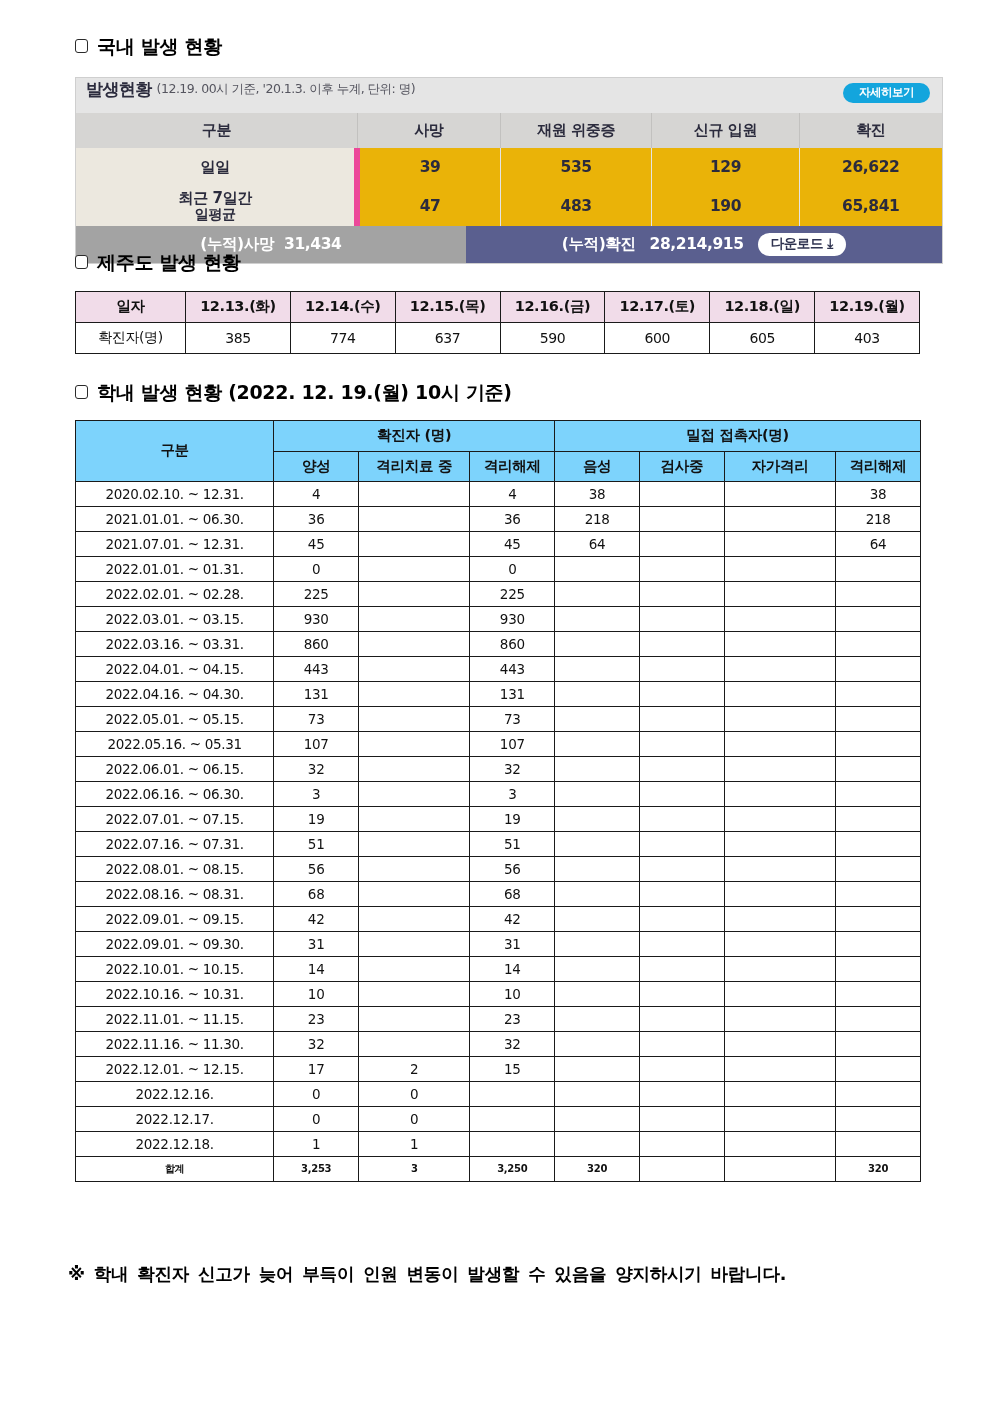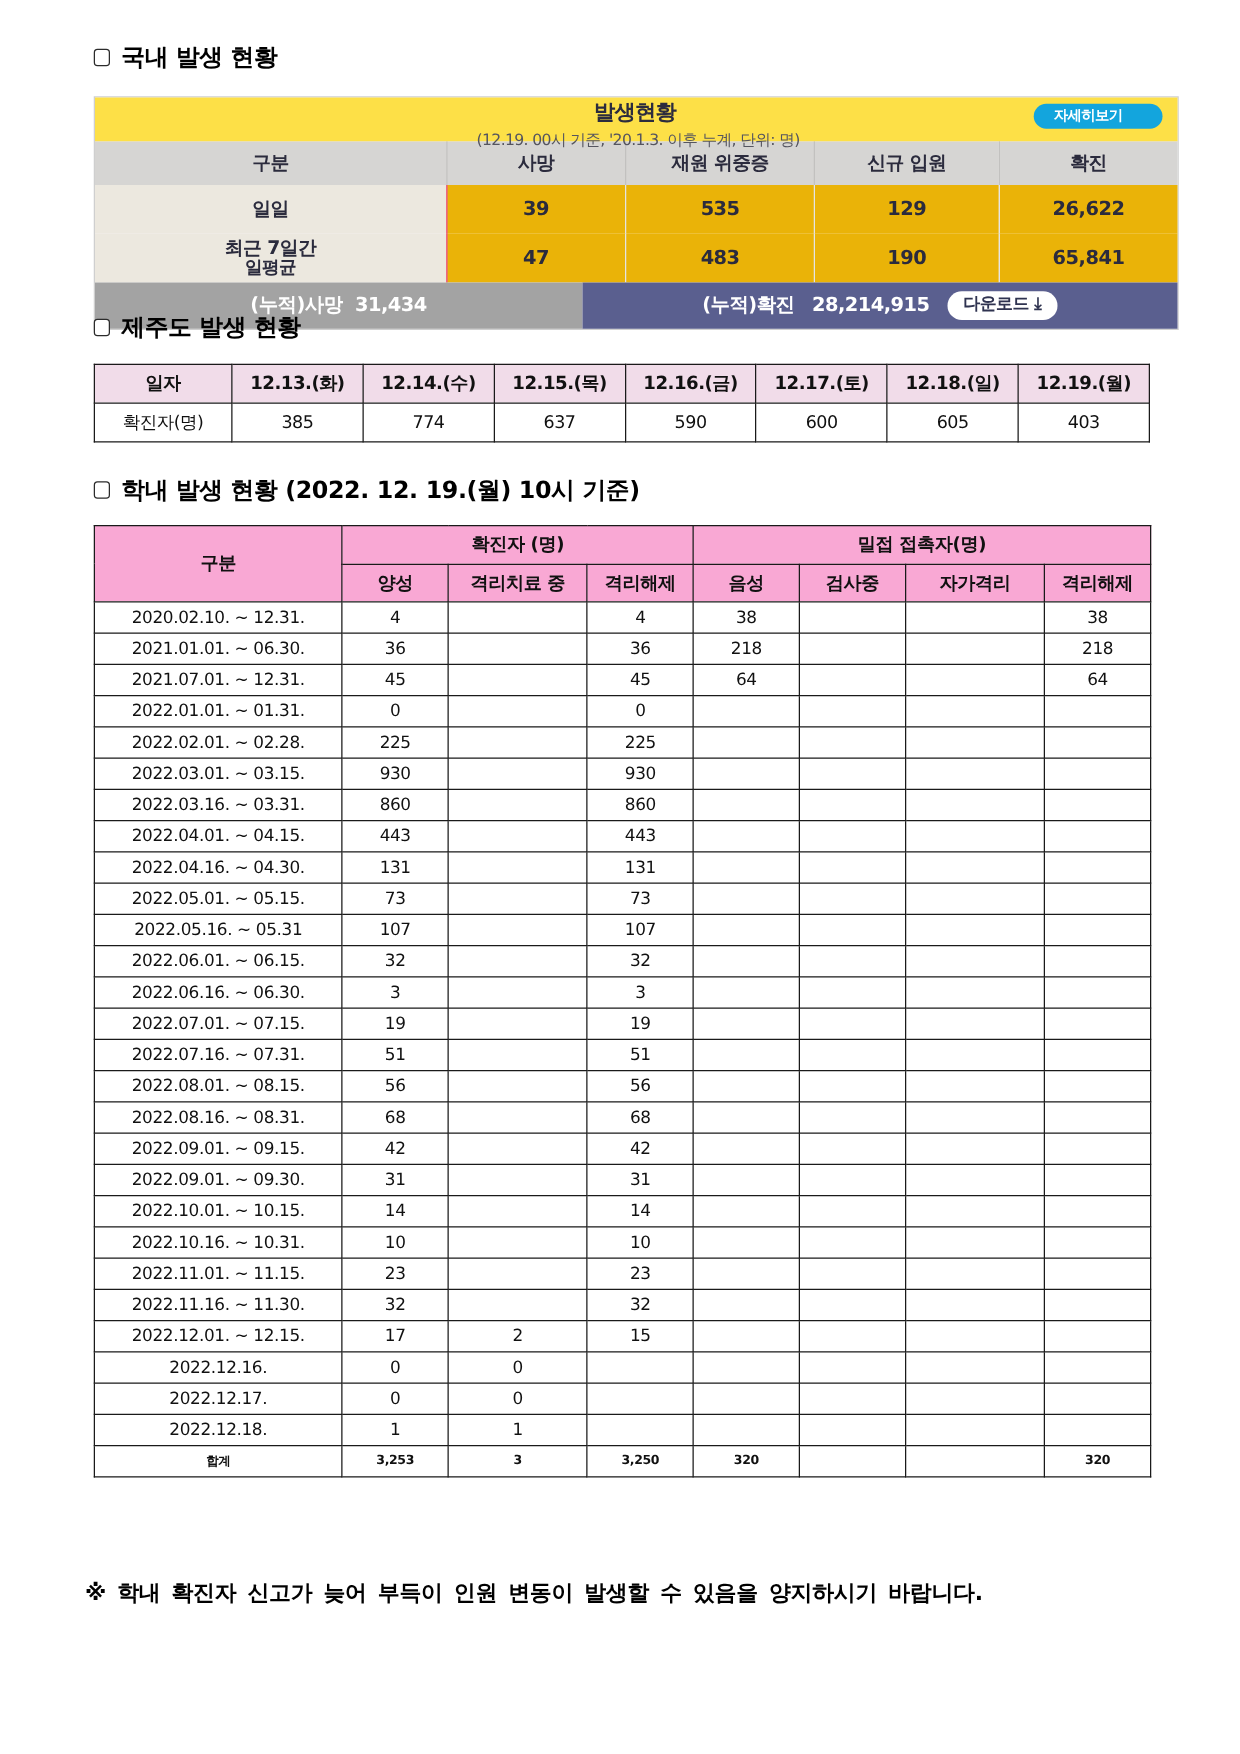--- a/index.html
+++ b/index.html
@@ -31,60 +31,59 @@
   
   #sec-national { position: absolute; left: 75px; top: 36px; width: 875px; }
   .nat-box {
     margin-top: 20px;
     width: 868px;
     border: 1px solid #cfcfcf;
     background: #ffffff;
   }
   .nat-title-row {
     height: 35px;
-    background: #fde047;
-    display: flex; align-items: center;
+    background: #e5e5e5;
+    display: flex; 
     padding: 0 12px 0 10px;
     position: relative;
-    flex-direction: column;
   }
   .nat-title-strong {
     font-size: 17px; font-weight: bold; color: #2c2c3e;
     letter-spacing: -0.6px;
   }
   .nat-title-sub {
     font-size: 12.5px; color: #55555f; margin-left: 5px;
     letter-spacing: -0.5px; padding-top: 3px;
   }
   .pill-detail {
     position: absolute; right: 12px; top: 5px;
     background: #13a5dd;
     color: #ffffff;
     font-size: 11.5px; font-weight: bold;
     letter-spacing: -0.5px;
     border-radius: 12px;
-    padding: 4px 32px 5px 16px;
+    padding: 4px 16px 5px 16px;
     line-height: 1;
   }
   table.nat { width: 100%; border-collapse: collapse; table-layout: fixed; }
   table.nat th, table.nat td {
     text-align: center; vertical-align: middle;
     font-size: 15.5px; color: #2b2b3d; font-weight: bold;
     letter-spacing: -0.4px;
   }
   table.nat thead th {
     background: #d6d5d3; height: 35px;
     border-right: 1px solid #c2c1bf;
     font-size: 15px;
   }
   table.nat thead th:last-child { border-right: none; }
   table.nat tbody td { height: 39px; background: #eab308; border-right: 1px solid #e4e4e4; }
   table.nat tbody td:last-child { border-right: none; }
   table.nat tbody td.rowlabel {
-    background: #ece8df; border-right: 1px solid #ec4899;
+    background: #ece8df; border-right: 6px solid #ec4899;
     font-size: 15px; line-height: 1.1;
   }
   table.nat tbody td.rowlabel small { display:block; font-size: 14px; font-weight: bold; }
   .nat-footer {
     display: flex; height: 37px; width: 100%; justify-content: space-between;
   }
   .nat-foot-left {
     flex: 0 0 45%;
     background: #a3a3a3; color: #ffffff;
     display: flex; align-items: center; justify-content: center;
@@ -129,21 +128,21 @@
     width: 846px;
     table-layout: fixed;
   }
   table.school th, table.school td {
     border: 1.3px solid #1a1a1a;
     text-align: center; vertical-align: middle;
     font-size: 13.5px; color: #111;
     letter-spacing: -0.3px;
   }
   table.school thead th {
-    background: #f9a8d4; font-weight: bold; font-size: 14.5px;
+    background: #7dd3fc; font-weight: bold; font-size: 14.5px;
   }
   table.school thead th.grp { height: 31px; }
   table.school thead th.sub { height: 30px; }
   table.school tbody td { height: 25px; background: #ffffff; font-weight: normal; }
   table.school tbody td.period { font-size: 13.5px; }
   table.school tbody tr.total td {
     font-weight: bold; font-size: 10px;
   }
   .col-period { width: 187px; }
   .col-num    { width: 80px; }

